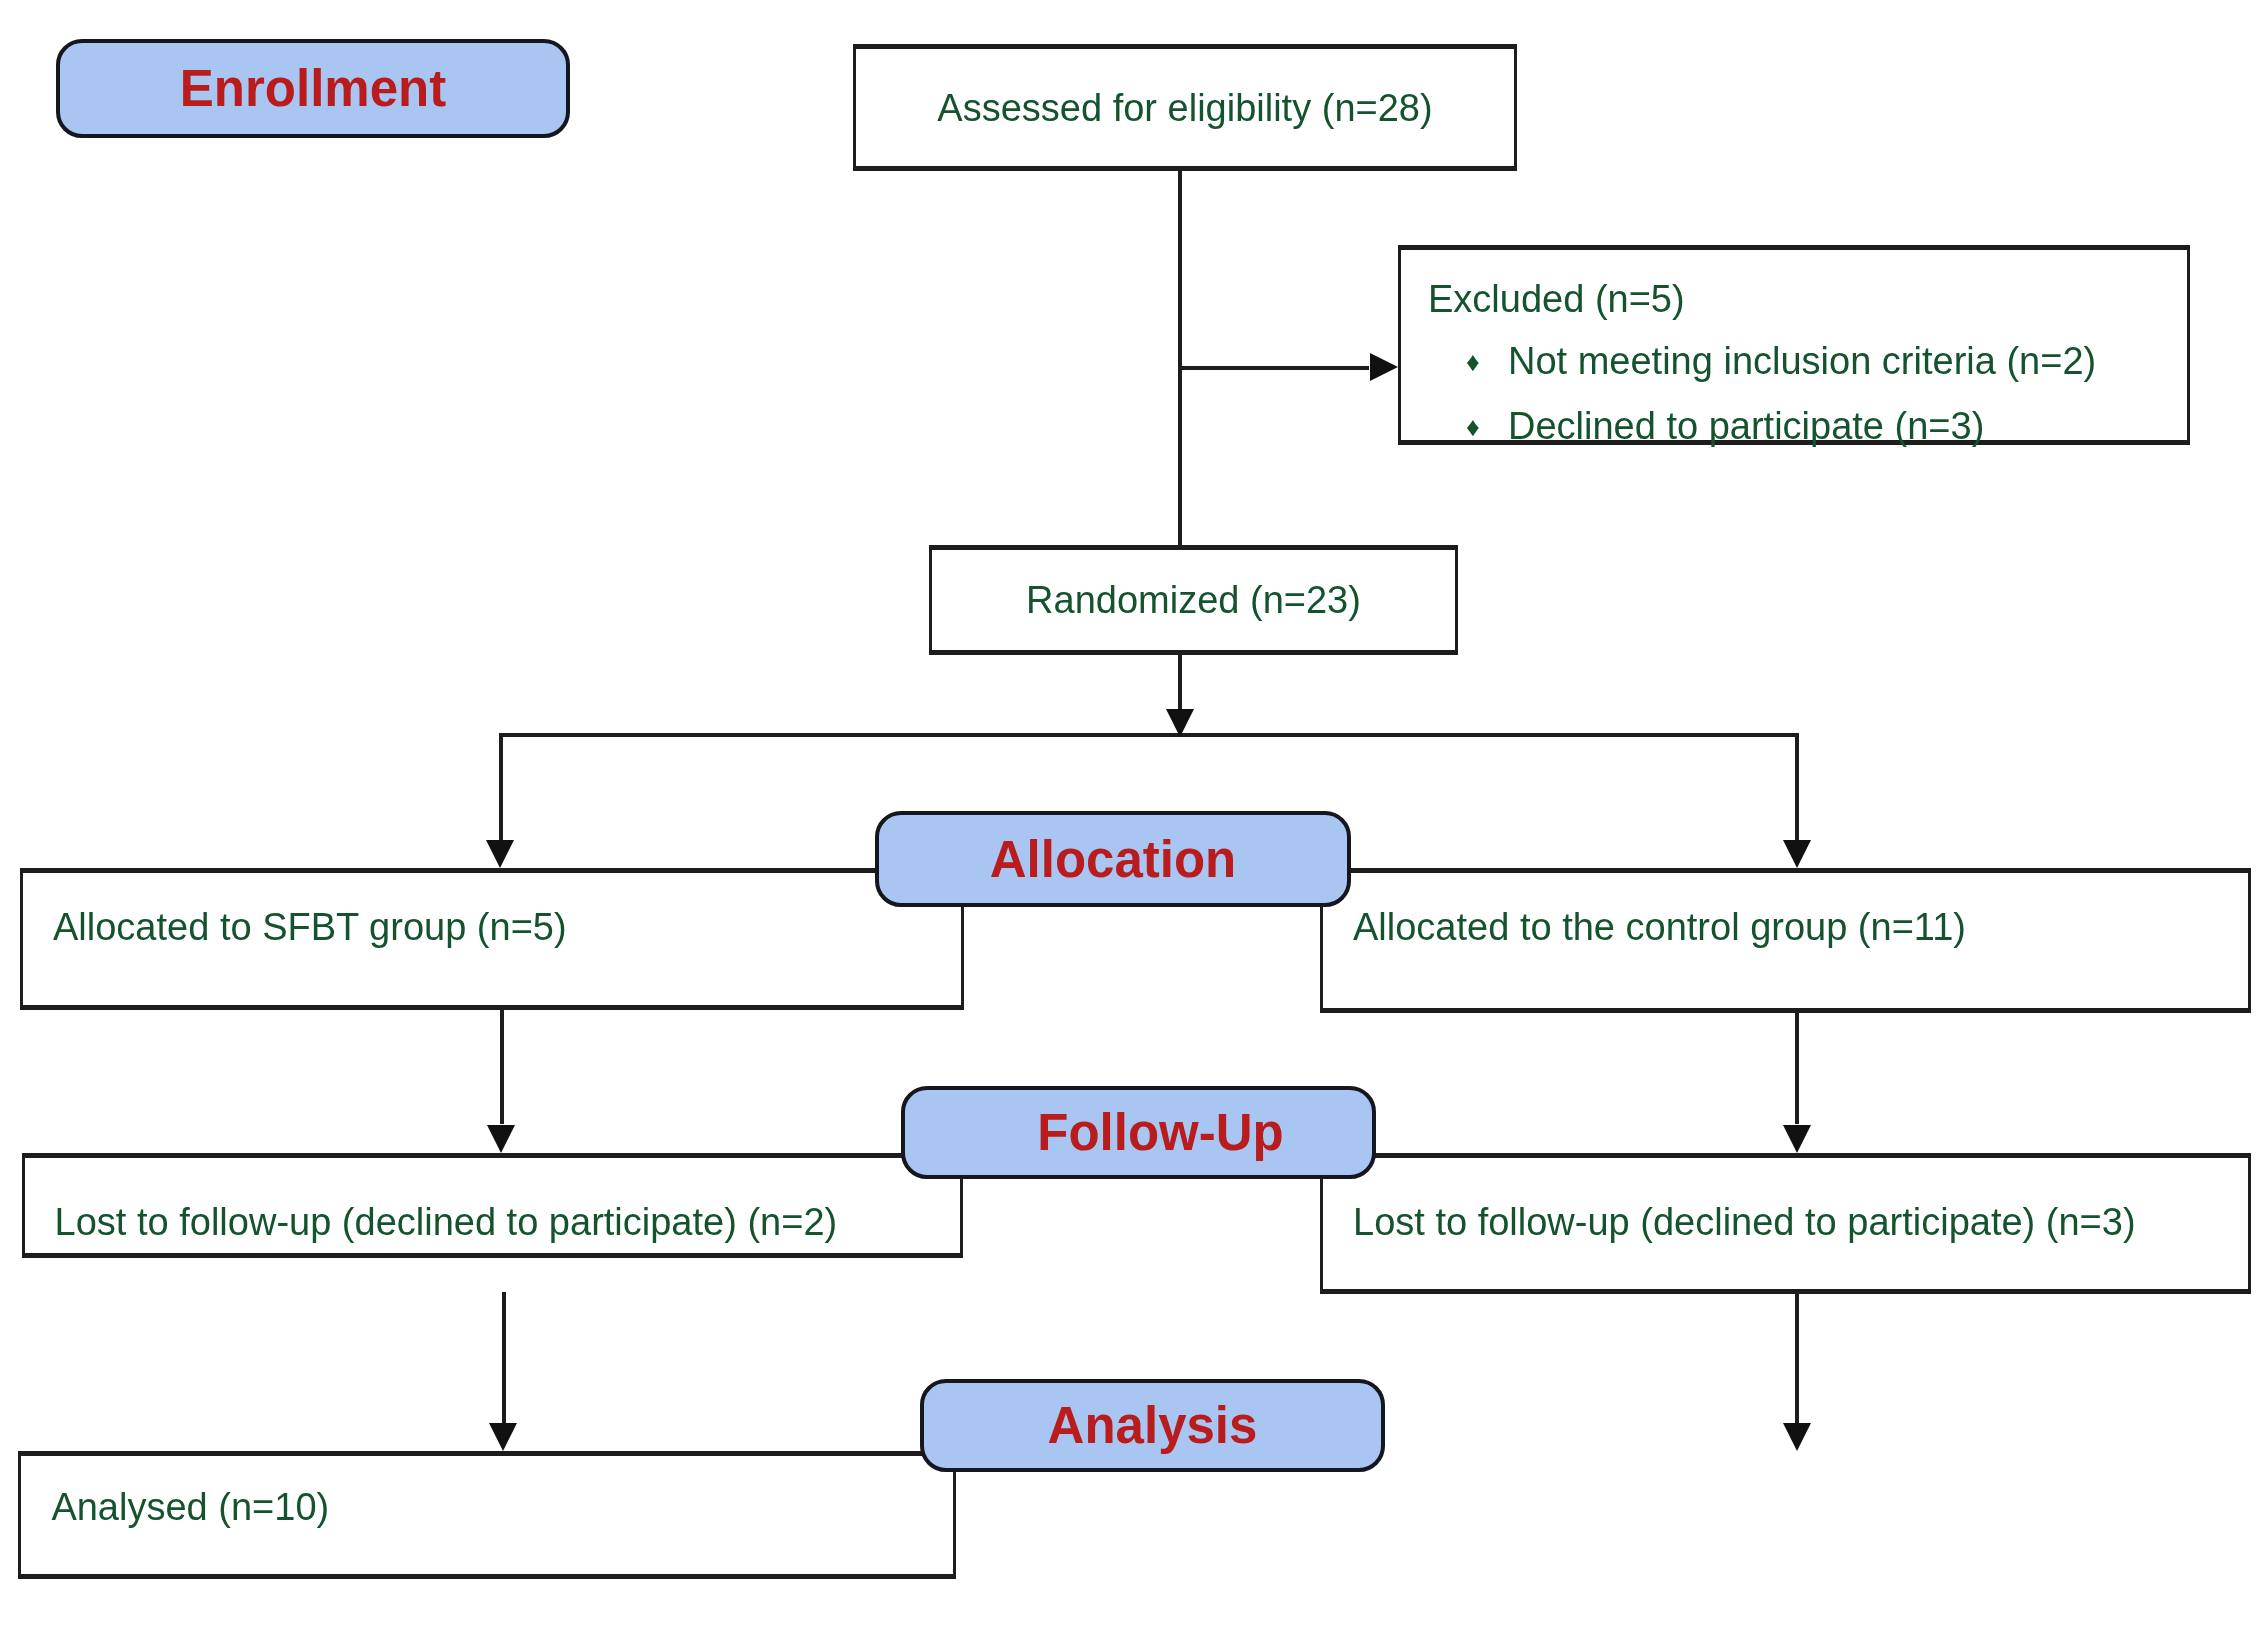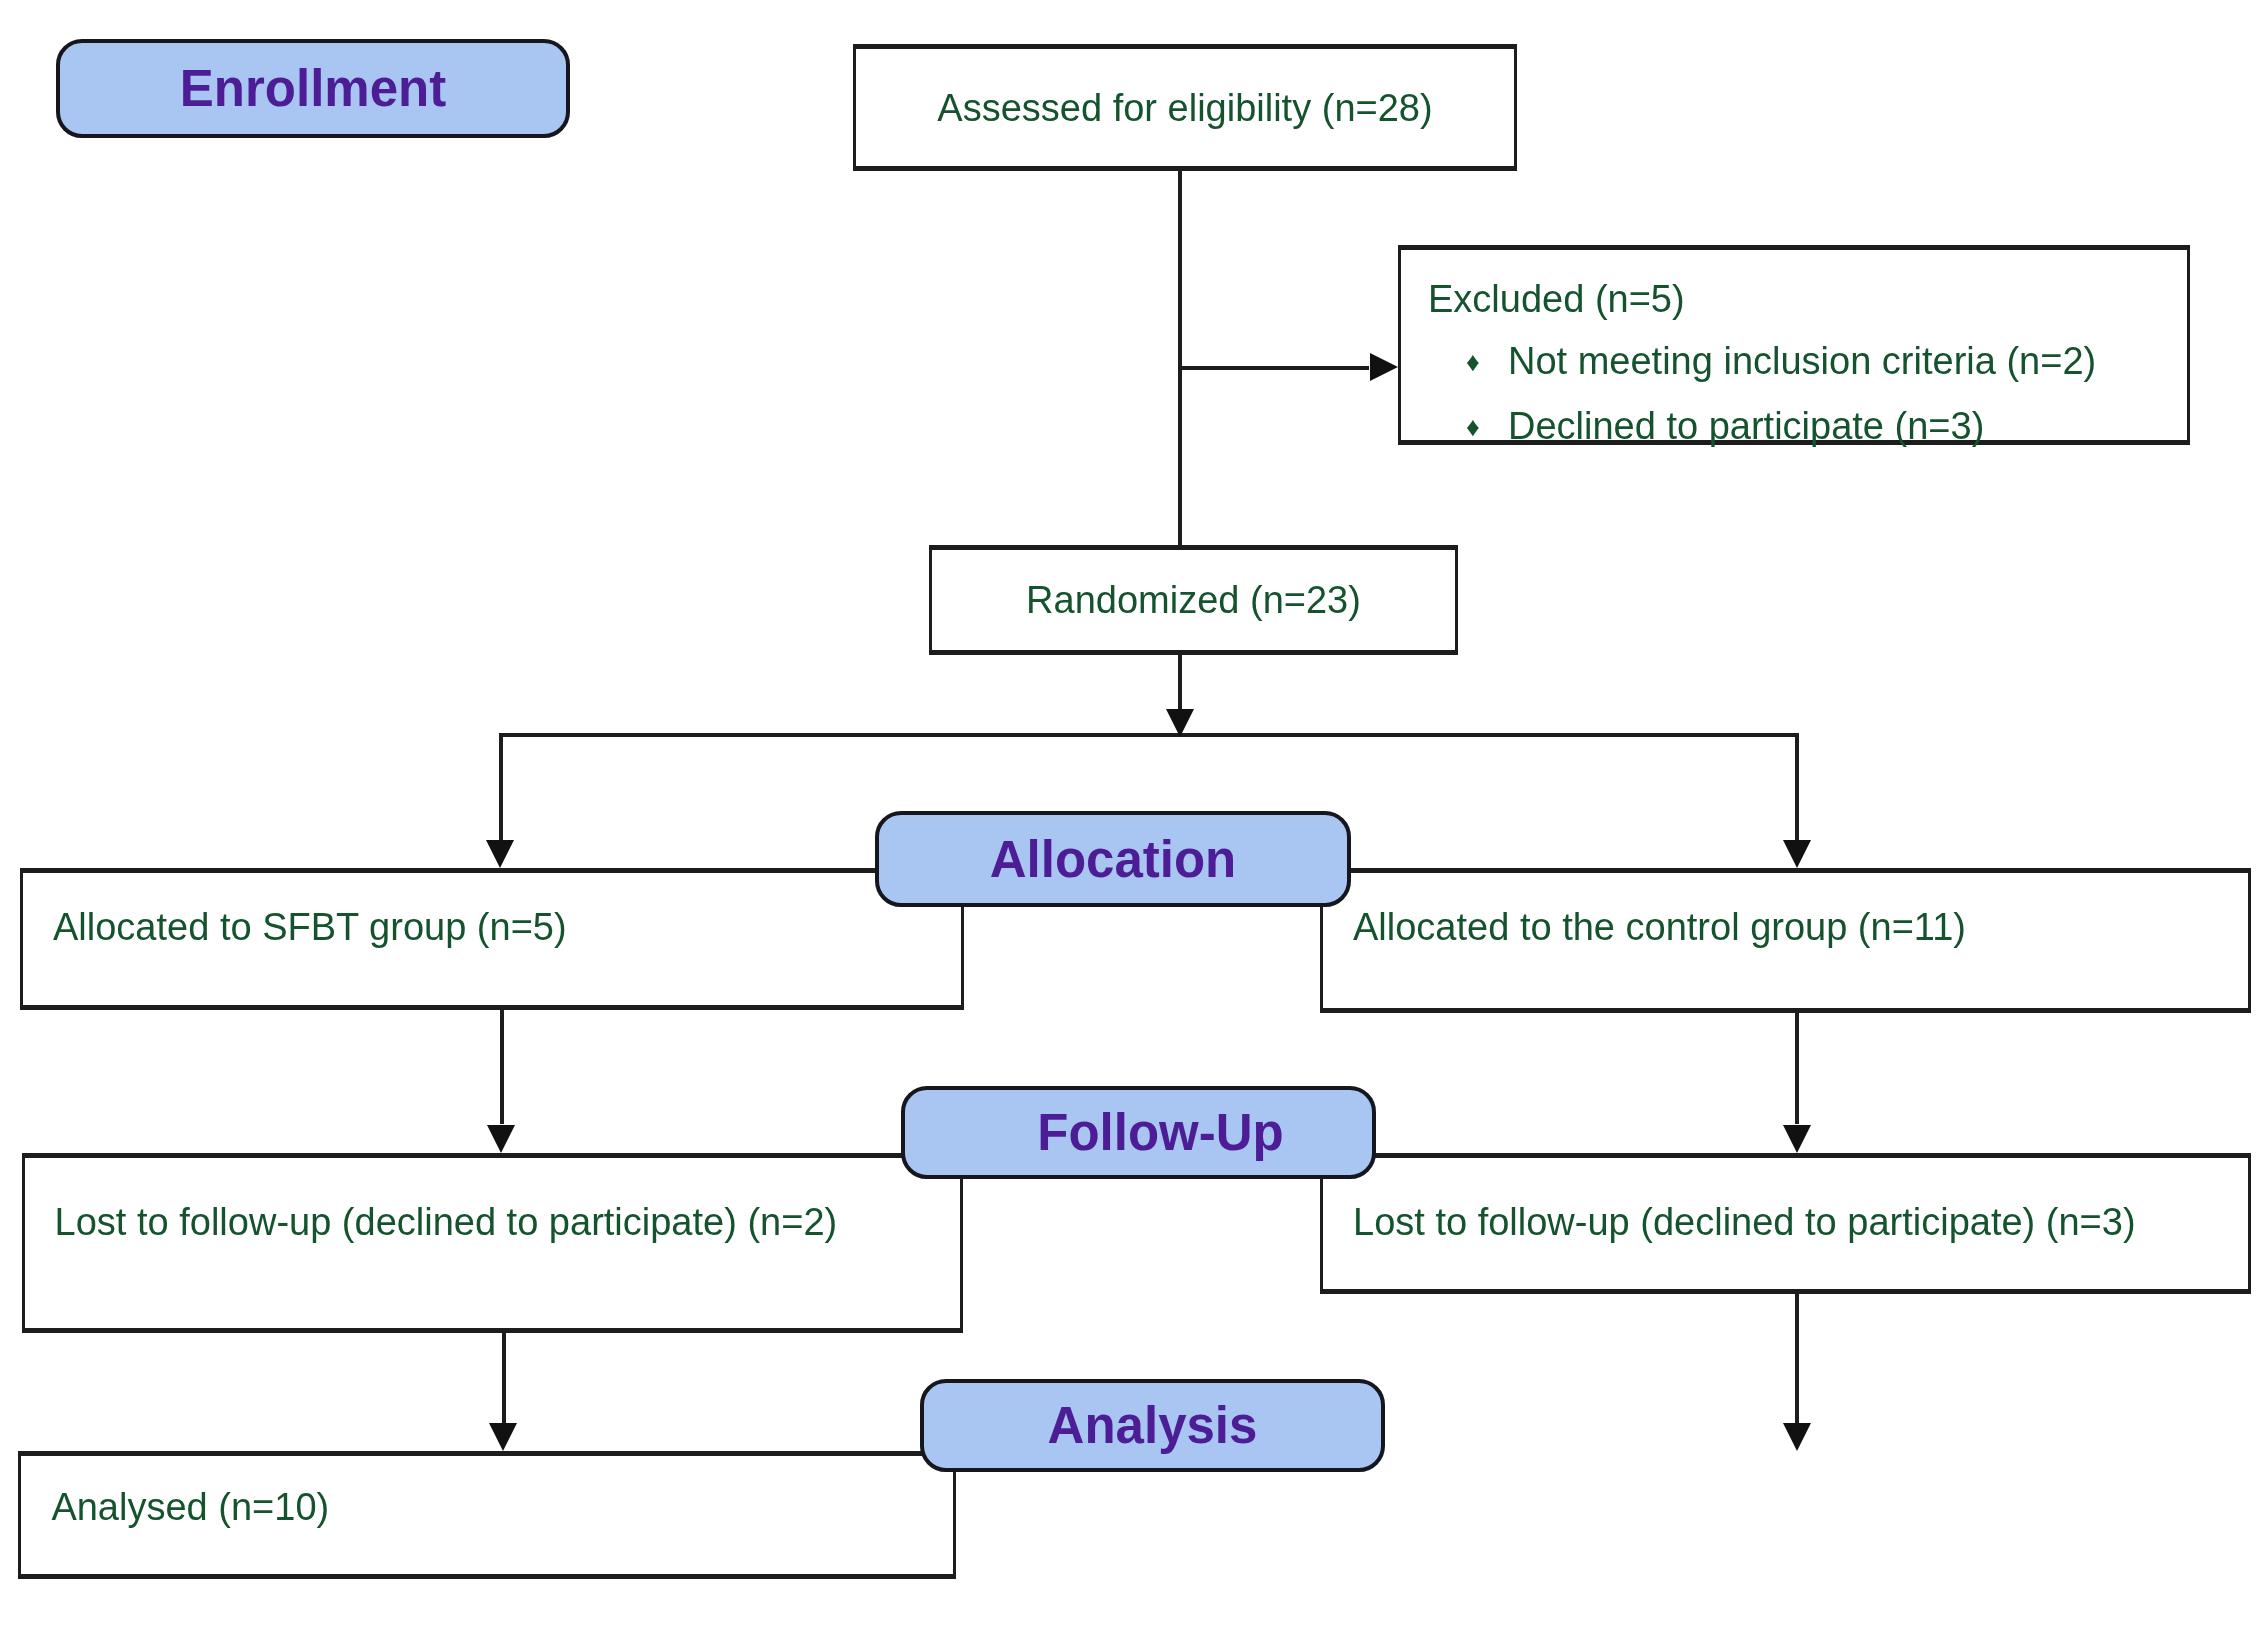--- a/index.html
+++ b/index.html
@@ -63,21 +63,21 @@
   
   .stage {
     position: absolute;
     box-sizing: border-box;
     background: #a9c6f3;
     border: 4.9px solid #16161f;
     border-radius: 26px;
     display: flex;
     align-items: center;
     justify-content: center;
-    color: #4c1d95;
+    color: #b91c1c;
     font-weight: bold;
     font-size: 51px;
     z-index: 3;
   }
 
   
   .line {
     position: absolute;
     background: #1d1d1d;
     z-index: 1;
@@ -155,21 +155,21 @@
   </div>
 
   <div class="wbox" style="left:20px; top:868px; width:944px; height:142px;">
     <span class="txt">Allocated to SFBT group (n=5)</span>
   </div>
 
   <div class="wbox" style="left:1320px; top:868px; width:931px; height:145px;">
     <span class="txt">Allocated to the control group (n=11)</span>
   </div>
 
-  <div class="wbox fu" style="left:21.6px; top:1153px; width:941px; height:180px;">
+  <div class="wbox fu" style="left:21.6px; top:1153px; width:941px; height:105px;">
     <span class="txt">Lost to follow-up (declined to participate) (n=2)</span>
   </div>
 
   <div class="wbox fu" style="left:1320px; top:1153px; width:931px; height:141px;">
     <span class="txt">Lost to follow-up (declined to participate) (n=3)</span>
   </div>
 
   <div class="wbox an" style="left:18.4px; top:1451px; width:938px; height:128px;">
     <span class="txt">Analysed (n=10)</span>
   </div>

